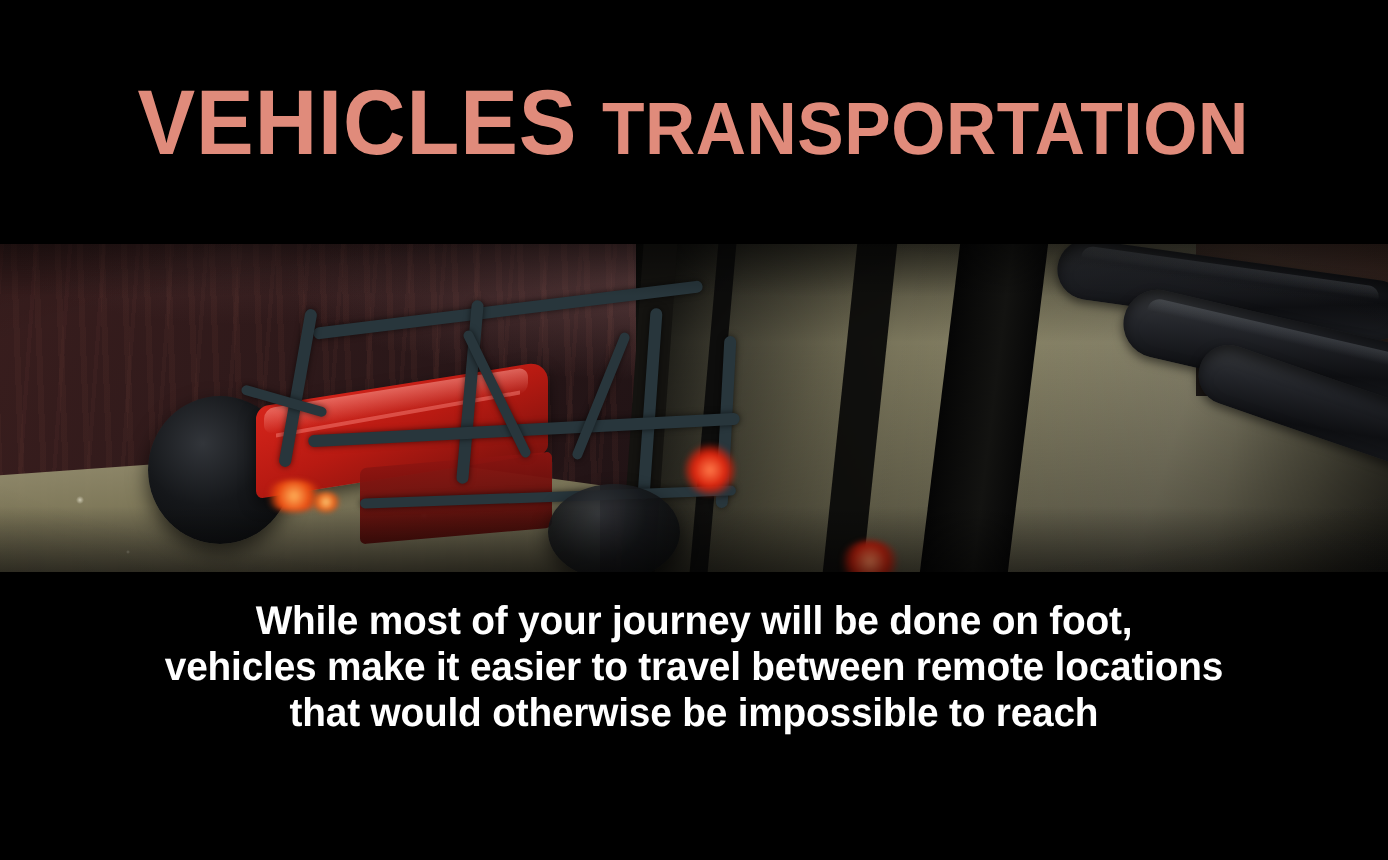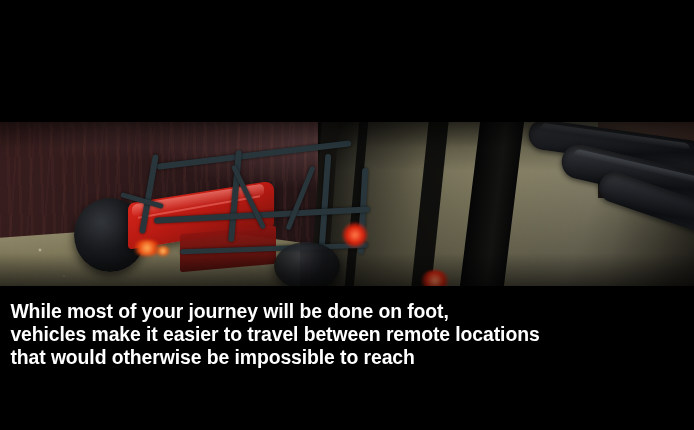--- a/index.html
+++ b/index.html
@@ -179,32 +179,38 @@
   .vignette{
     background:
       radial-gradient(ellipse 130% 120% at 50% 52%,rgba(0,0,0,0) 42%,rgba(0,0,0,.55) 100%),
       linear-gradient(180deg,rgba(0,0,0,.45) 0%,rgba(0,0,0,0) 16%,rgba(0,0,0,0) 80%,rgba(0,0,0,.5) 100%);
     pointer-events:none;
   }
 
   
   .caption{
     position:absolute;left:0;top:300px;width:694px;
-    color:#ffffff;
+    text-align:center;color:#ffffff;
     font-size:20px;font-weight:700;line-height:23px;
     letter-spacing:-.1px;
     text-shadow:0 1px 2px rgba(0,0,0,.9);
   }
   .caption .cl{display:block;transform:scaleX(.97);white-space:nowrap;}
 </style>
 </head>
 <body>
 
 <div class="slide">
 
+  <div class="title-band">
+    <div class="title-line">
+      <span class="title-main">VEHICLES</span>
+      <span class="title-sub">TRANSPORTATION</span>
+    </div>
+  </div>
 
   <div class="photo">
     <div class="ph-layer rock"></div>
     <div class="ph-layer rock-striae"></div>
     <div class="ph-layer haze"></div>
 
     <div class="wall"></div>
     <div class="wall-shade"></div>
     <div class="right-dark"></div>
 

